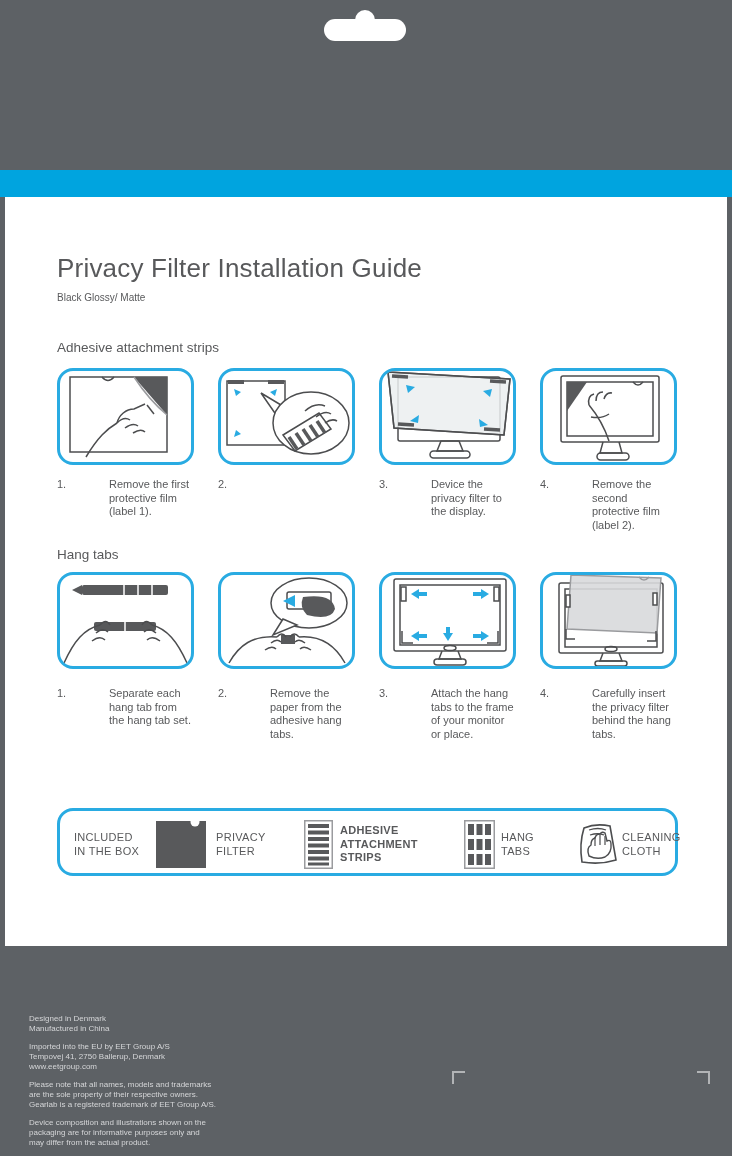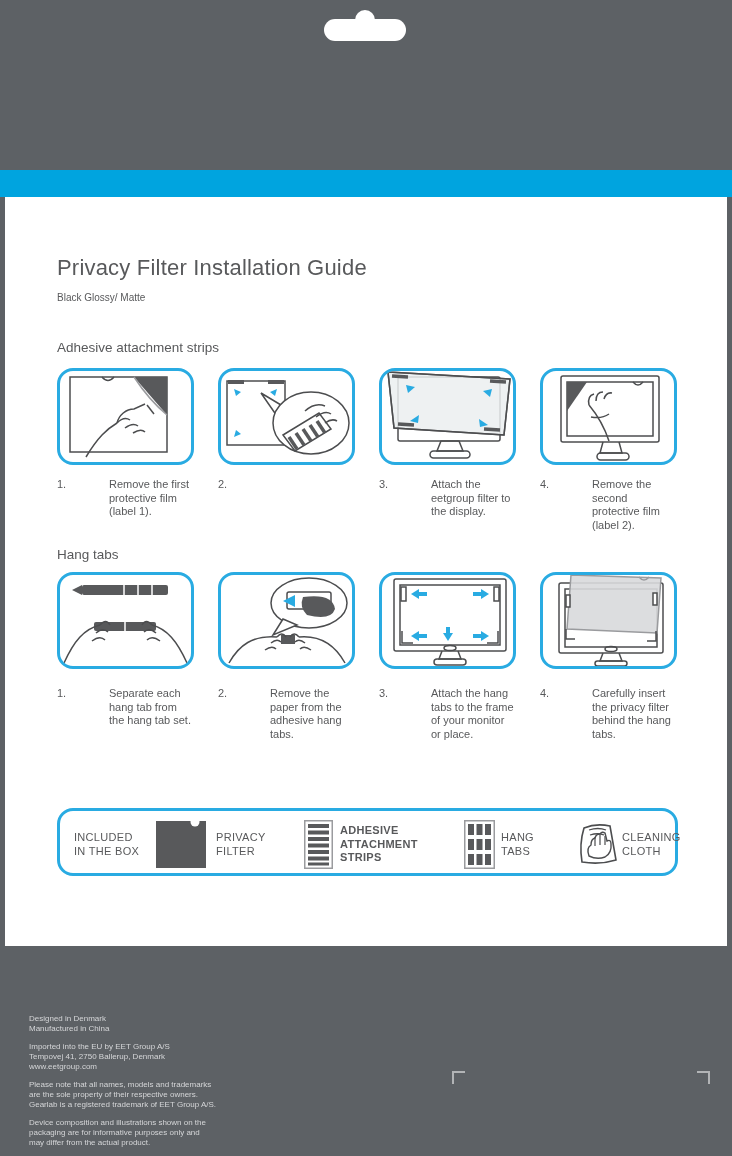--- a/index.html
+++ b/index.html
@@ -12,21 +12,21 @@
   
   .euro-slot{ position:absolute; left:324px; top:19px; width:82px; height:22px;
     background:#ffffff; border-radius:11px; }
   .euro-slot::before{ content:""; position:absolute; left:31px; top:-9px;
     width:20px; height:20px; border-radius:50%; background:#ffffff; }
   
   .stripe{ position:absolute; left:0; top:170px; width:732px; height:27px; background:#00a4df; }
   
   .card{ position:absolute; left:5px; top:197px; width:722px; height:749px; background:#ffffff; }
 
-  .title{ position:absolute; left:52px; top:55px; font-size:22px; line-height:32px;
+  .title{ position:absolute; left:52px; top:55px; font-size:26px; line-height:32px;
     color:#58595b; font-weight:400; letter-spacing:0.2px; }
   .subtitle{ position:absolute; left:52px; top:95px; font-size:10px; color:#58595b; }
   .sec-heading{ position:absolute; left:52px; font-size:13.5px; color:#58595b; }
   .sec-heading.h1{ top:143px; }
   .sec-heading.h2{ top:350px; }
 
   .figrow{ position:absolute; left:52px; display:flex; gap:24px; }
   .figrow.r1{ top:171px; }
   .figrow.r2{ top:375px; }
   .fig{ width:137px; height:97px; border:3px solid #29abe2; border-radius:16px;
@@ -162,21 +162,21 @@
     <div class="caprow r1">
       <div class="cap">
         <span class="num">1.</span>
         <span class="txt">Remove the first protective film (label 1).</span>
       </div>
       <div class="cap">
         <span class="num">2.</span>
       </div>
       <div class="cap">
         <span class="num">3.</span>
-        <span class="txt">Attach the eetgroup filter to the display.</span>
+        <span class="txt">Device the privacy filter to the display.</span>
       </div>
       <div class="cap">
         <span class="num">4.</span>
         <span class="txt">Remove the second protective film (label 2).</span>
       </div>
     </div>
 
     <div class="sec-heading h2">Hang tabs</div>
 
     <div class="figrow r2">

